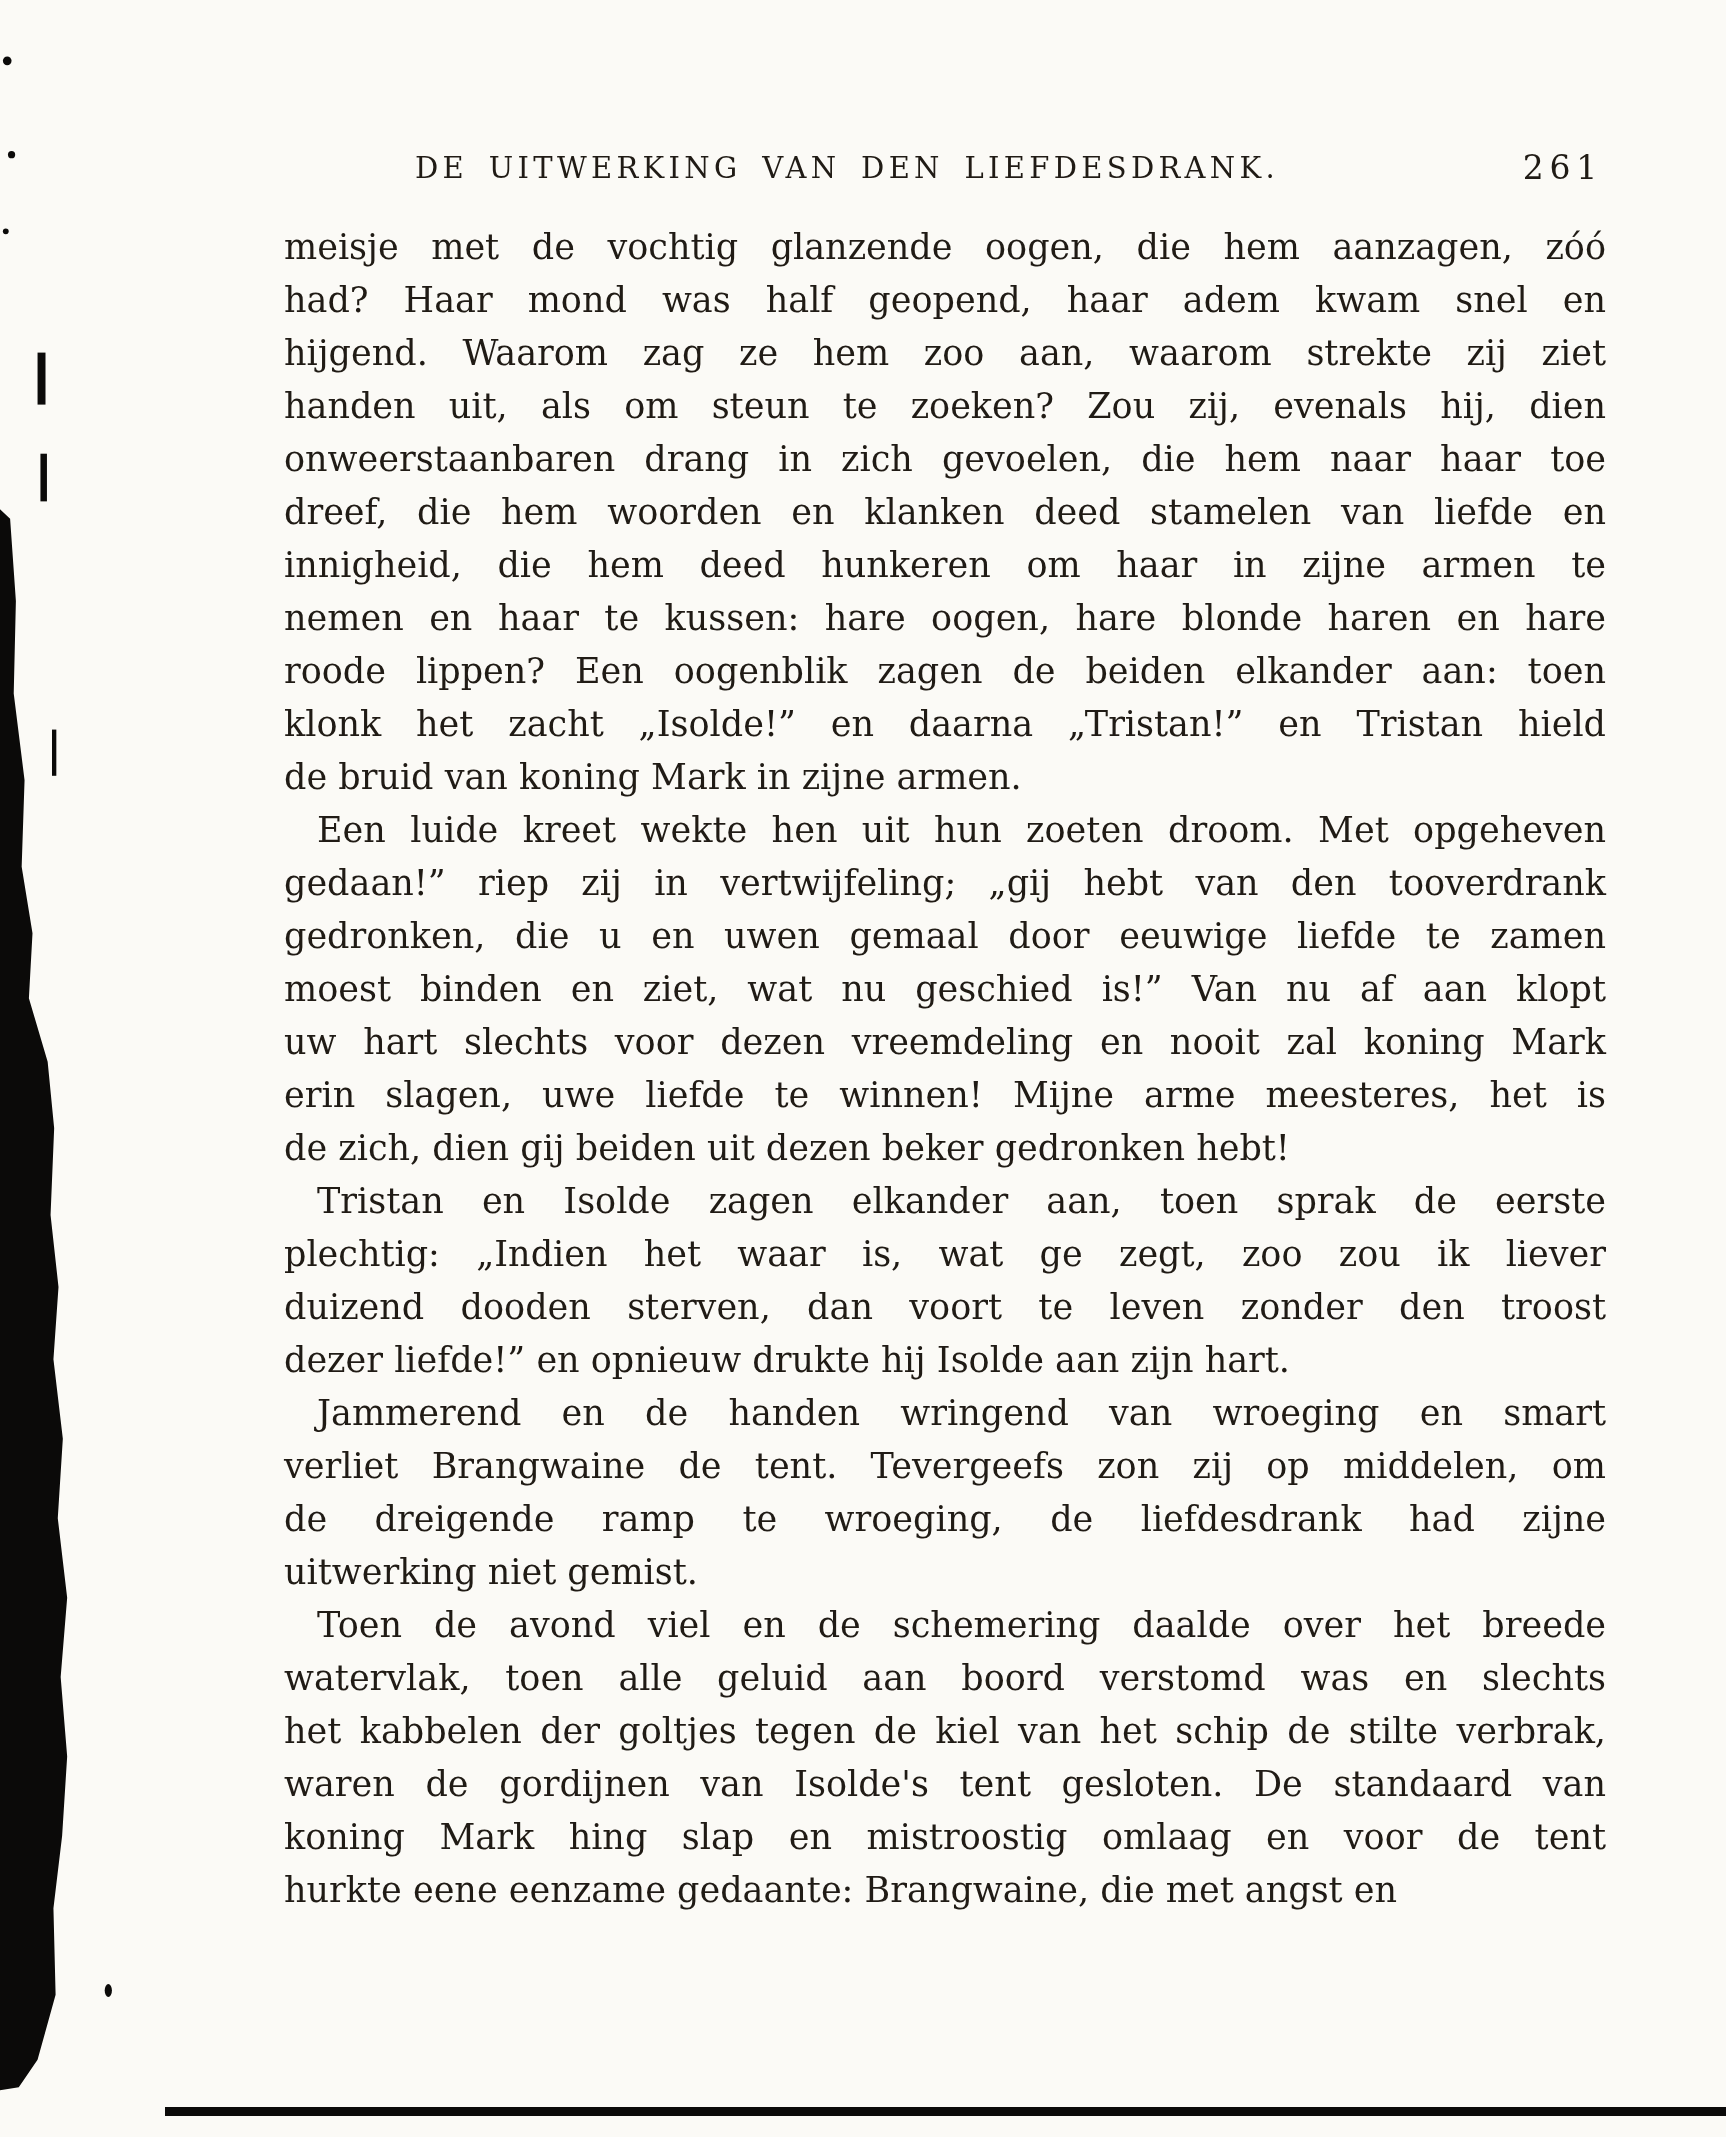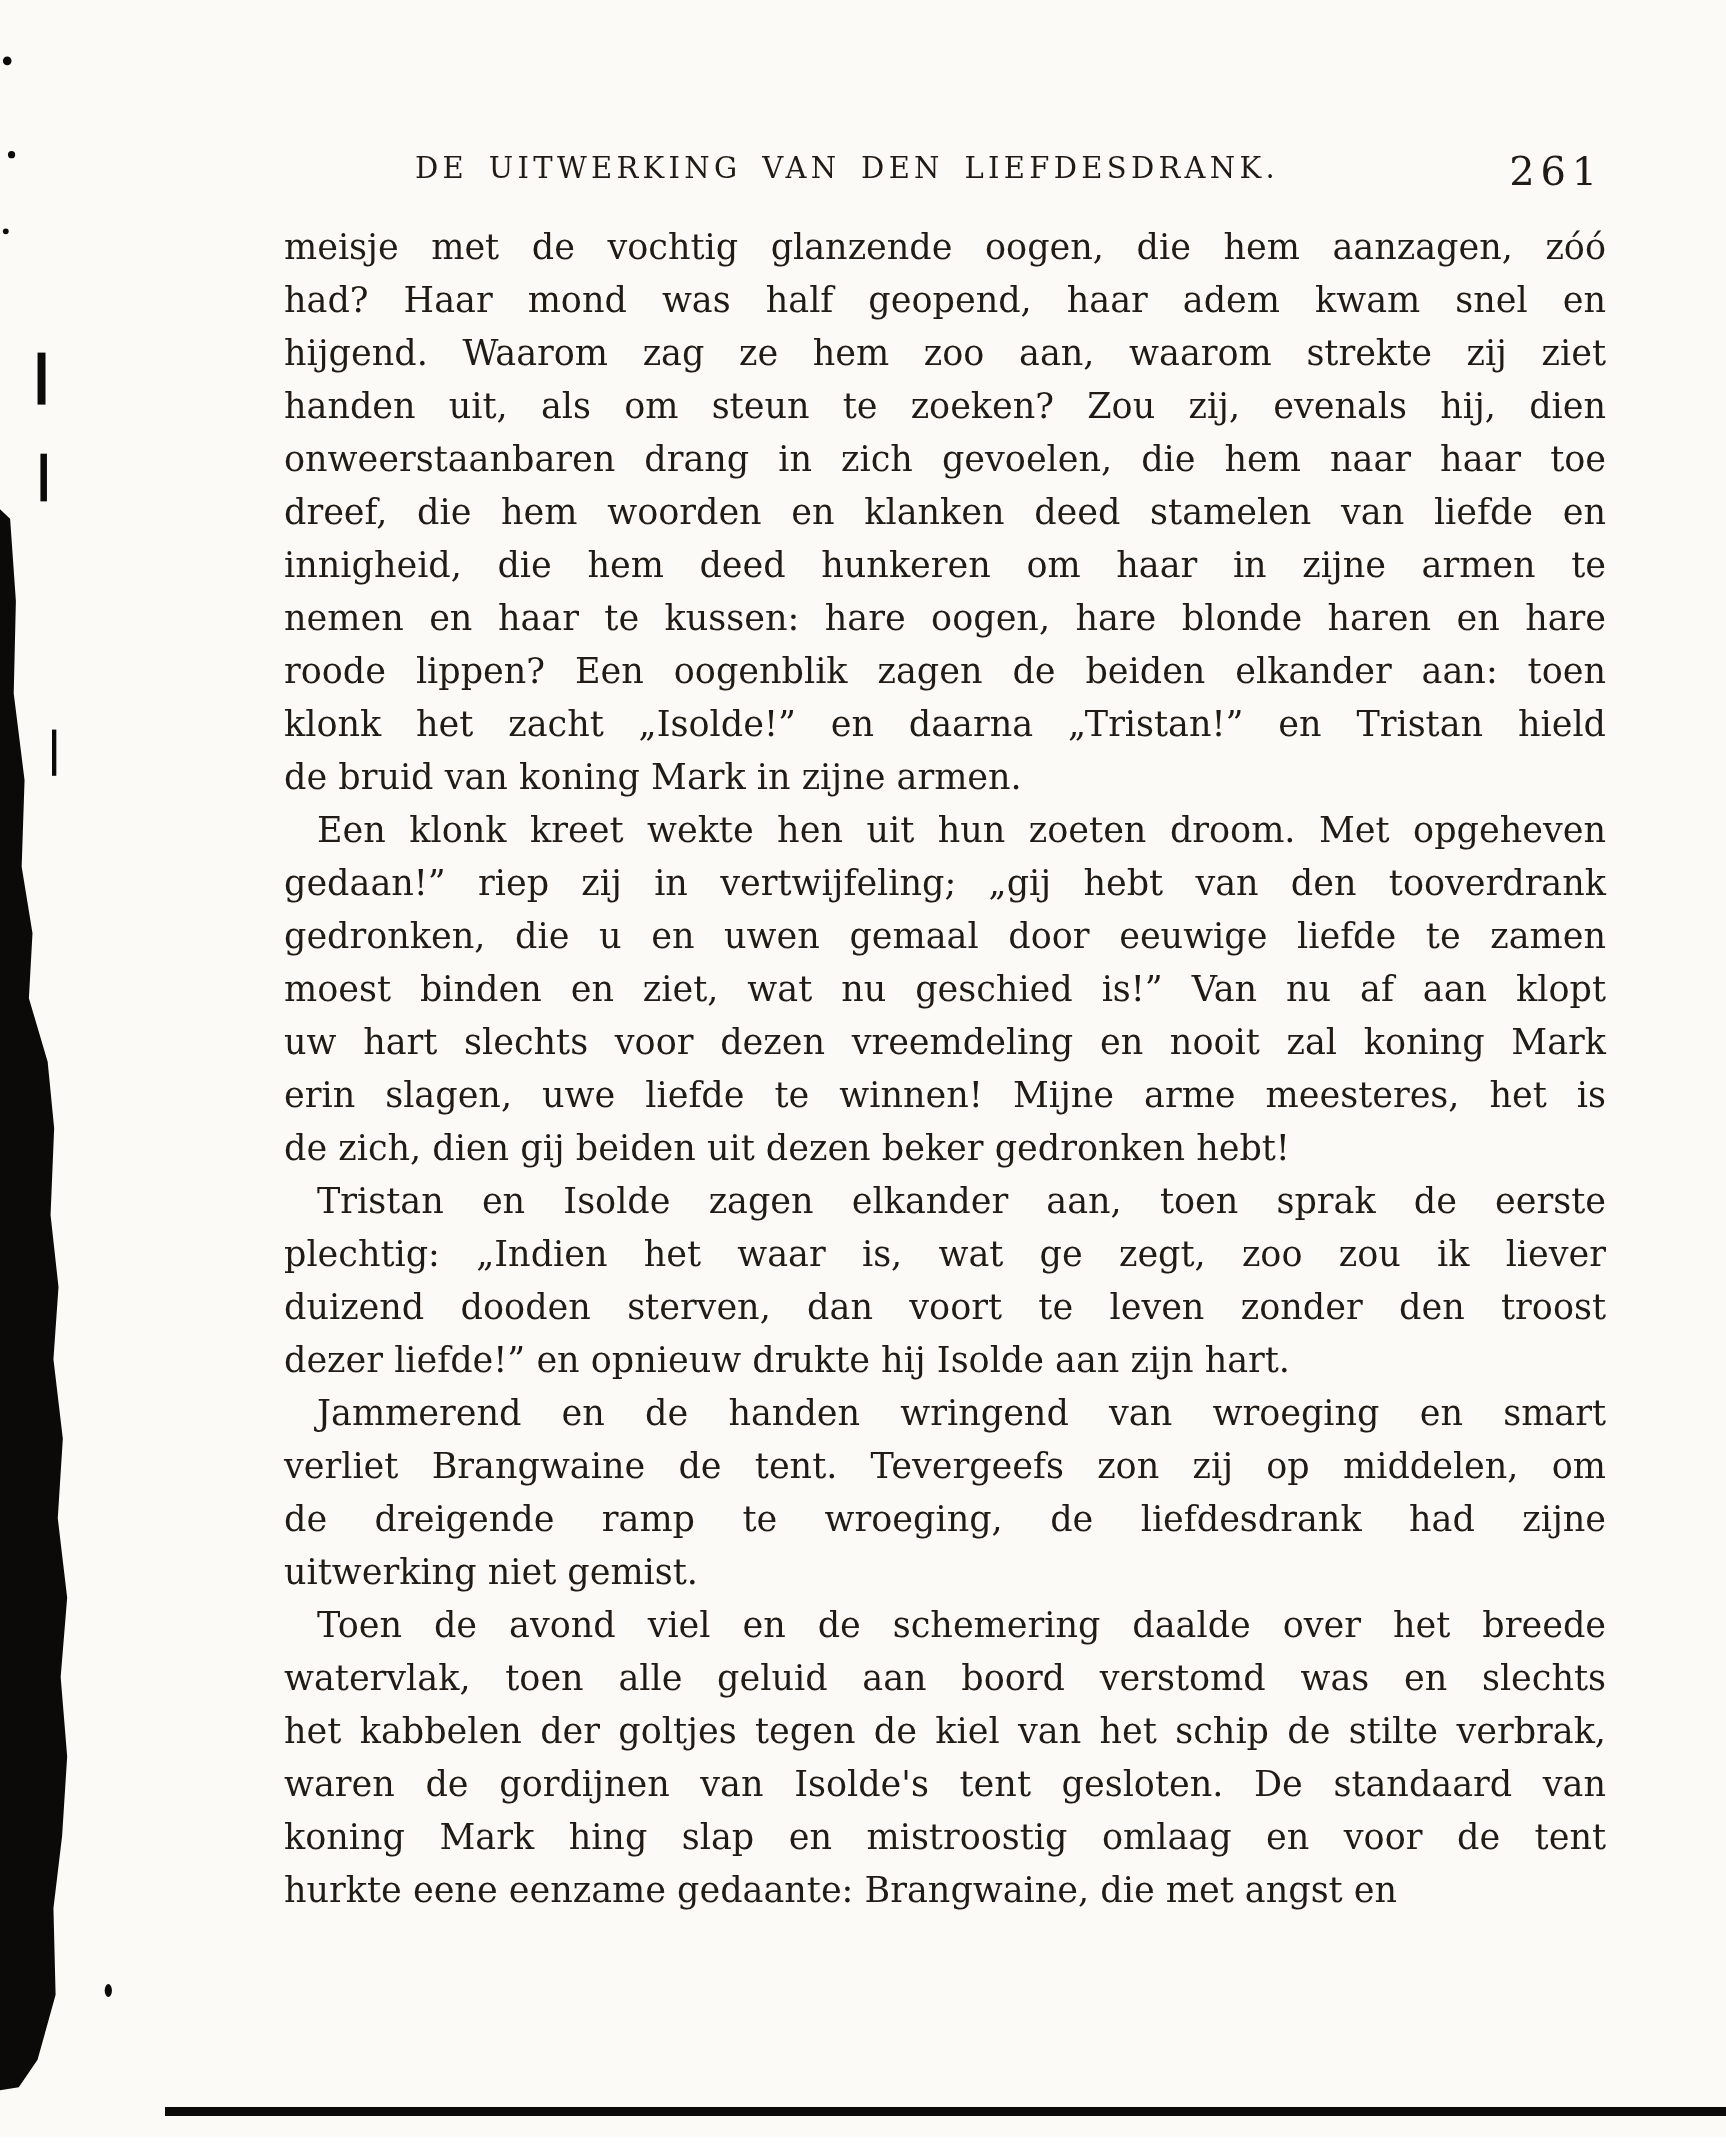--- a/index.html
+++ b/index.html
@@ -39,21 +39,21 @@
     text-align: center;
     font-size: 29px;
     letter-spacing: 4.3px;
     word-spacing: 7.2px;
     white-space: nowrap;
   }
   .page-number {
     position: absolute;
     right: 2.9px;
     top: 0;
-    font-size: 40px;
+    font-size: 33px;
     letter-spacing: 5.8px;
   }
   .body-text {
     position: absolute;
     top: 221px;
     left: 254px;
     width: 1352px;
     font-size: 35px;
     line-height: 53px;
   }
@@ -117,21 +117,21 @@
         <div class="line">handen uit, als om steun te zoeken? Zou zij, evenals hij, dien</div>
         <div class="line">onweerstaanbaren drang in zich gevoelen, die hem naar haar toe</div>
         <div class="line">dreef, die hem woorden en klanken deed stamelen van liefde en</div>
         <div class="line">innigheid, die hem deed hunkeren om haar in zijne armen te</div>
         <div class="line">nemen en haar te kussen: hare oogen, hare blonde haren en hare</div>
         <div class="line">roode lippen? Een oogenblik zagen de beiden elkander aan: toen</div>
         <div class="line">klonk het zacht „Isolde!” en daarna „Tristan!” en Tristan hield</div>
         <div class="line last">de bruid van koning Mark in zijne armen.</div>
       </div>
       <div class="par indent">
-        <div class="line">Een klonk kreet wekte hen uit hun zoeten droom. Met opgeheven</div>
+        <div class="line">Een luide kreet wekte hen uit hun zoeten droom. Met opgeheven</div>
         <div class="line">gedaan!” riep zij in vertwijfeling; „gij hebt van den tooverdrank</div>
         <div class="line">gedronken, die u en uwen gemaal door eeuwige liefde te zamen</div>
         <div class="line">moest binden en ziet, wat nu geschied is!” Van nu af aan klopt</div>
         <div class="line">uw hart slechts voor dezen vreemdeling en nooit zal koning Mark</div>
         <div class="line">erin slagen, uwe liefde te winnen! Mijne arme meesteres, het is</div>
         <div class="line last">de zich, dien gij beiden uit dezen beker gedronken hebt!</div>
       </div>
       <div class="par indent">
         <div class="line">Tristan en Isolde zagen elkander aan, toen sprak de eerste</div>
         <div class="line">plechtig: „Indien het waar is, wat ge zegt, zoo zou ik liever</div>

